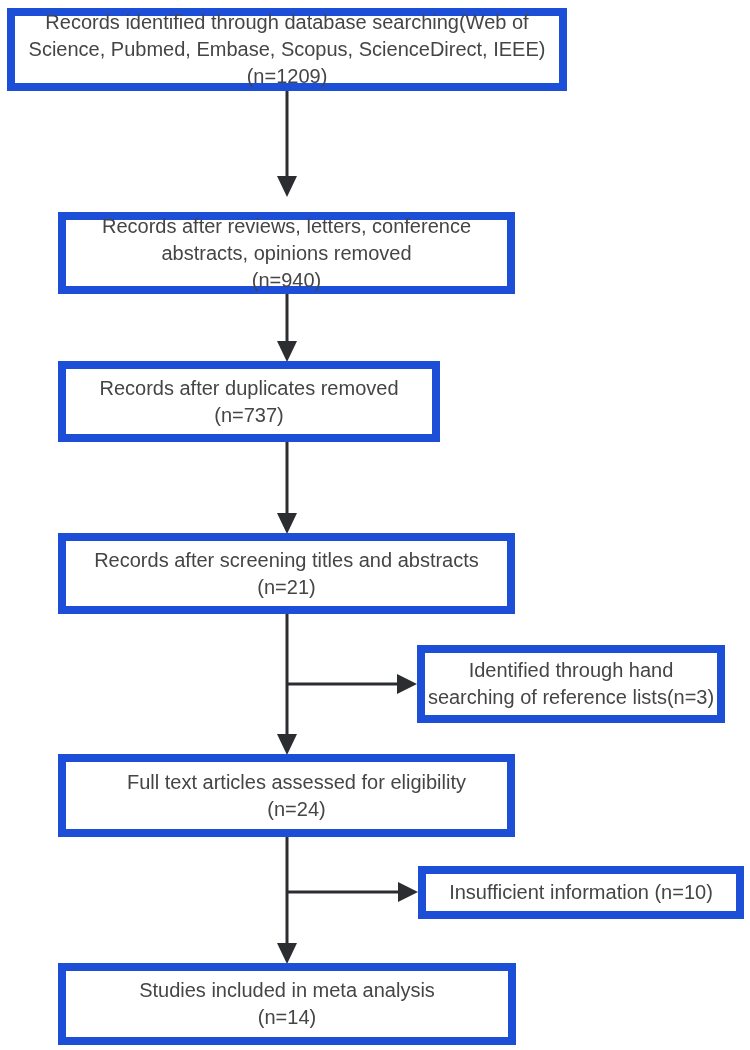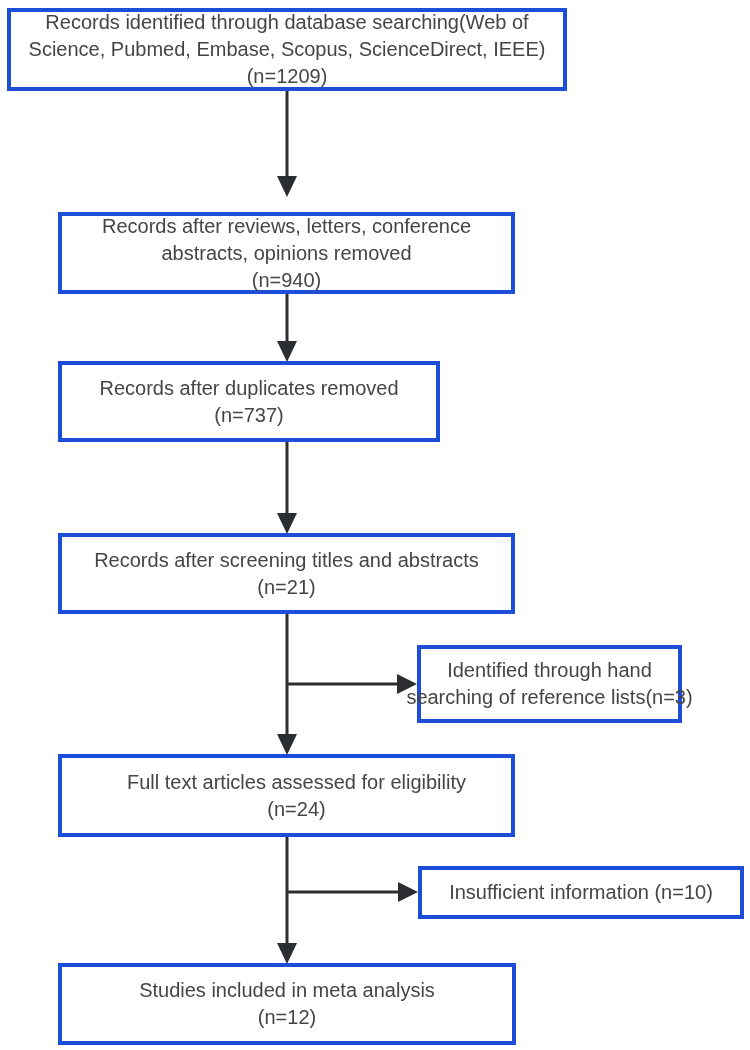--- a/index.html
+++ b/index.html
@@ -11,21 +11,21 @@
     position: relative;
     width: 750px;
     height: 1050px;
     background: #ffffff;
     font-family: "Liberation Sans", "DejaVu Sans", sans-serif;
     overflow: hidden;
   }
   .box {
     position: absolute;
     box-sizing: border-box;
-    border: 4px solid #1d4ed8;
+    border: 8px solid #1d4ed8;
     background: #ffffff;
     display: flex;
     flex-direction: column;
     justify-content: center;
     align-items: center;
     text-align: center;
     color: #454545;
     font-size: 20px;
     line-height: 27px;
     z-index: 2;
@@ -100,32 +100,32 @@
   <div class="box" style="left:58px; top:361px; width:382px; height:81px;">
     <div class="line">Records after duplicates removed</div>
     <div class="line">(n=737)</div>
   </div>
 
   <div class="box" style="left:58px; top:533px; width:457px; height:81px;">
     <div class="line">Records after screening titles and abstracts</div>
     <div class="line">(n=21)</div>
   </div>
 
-  <div class="box" style="left:417px; top:645px; width:265px; height:78px;">
+  <div class="box" style="left:417px; top:645px; width:308px; height:78px;">
     <div class="line">Identified through hand</div>
     <div class="line">searching of reference lists(n=3)</div>
   </div>
 
   <div class="box" style="left:58px; top:754px; width:457px; height:83px;padding-left:20px;">
     <div class="line">Full text articles assessed for eligibility</div>
     <div class="line">(n=24)</div>
   </div>
 
   <div class="box" style="left:418px; top:866px; width:326px; height:53px;">
     <div class="line">Insufficient information (n=10)</div>
   </div>
 
   <div class="box" style="left:58px; top:963px; width:458px; height:82px;">
     <div class="line">Studies included in meta analysis</div>
-    <div class="line">(n=12)</div>
+    <div class="line">(n=14)</div>
   </div>
 
 </div>
 
 </body></html>

